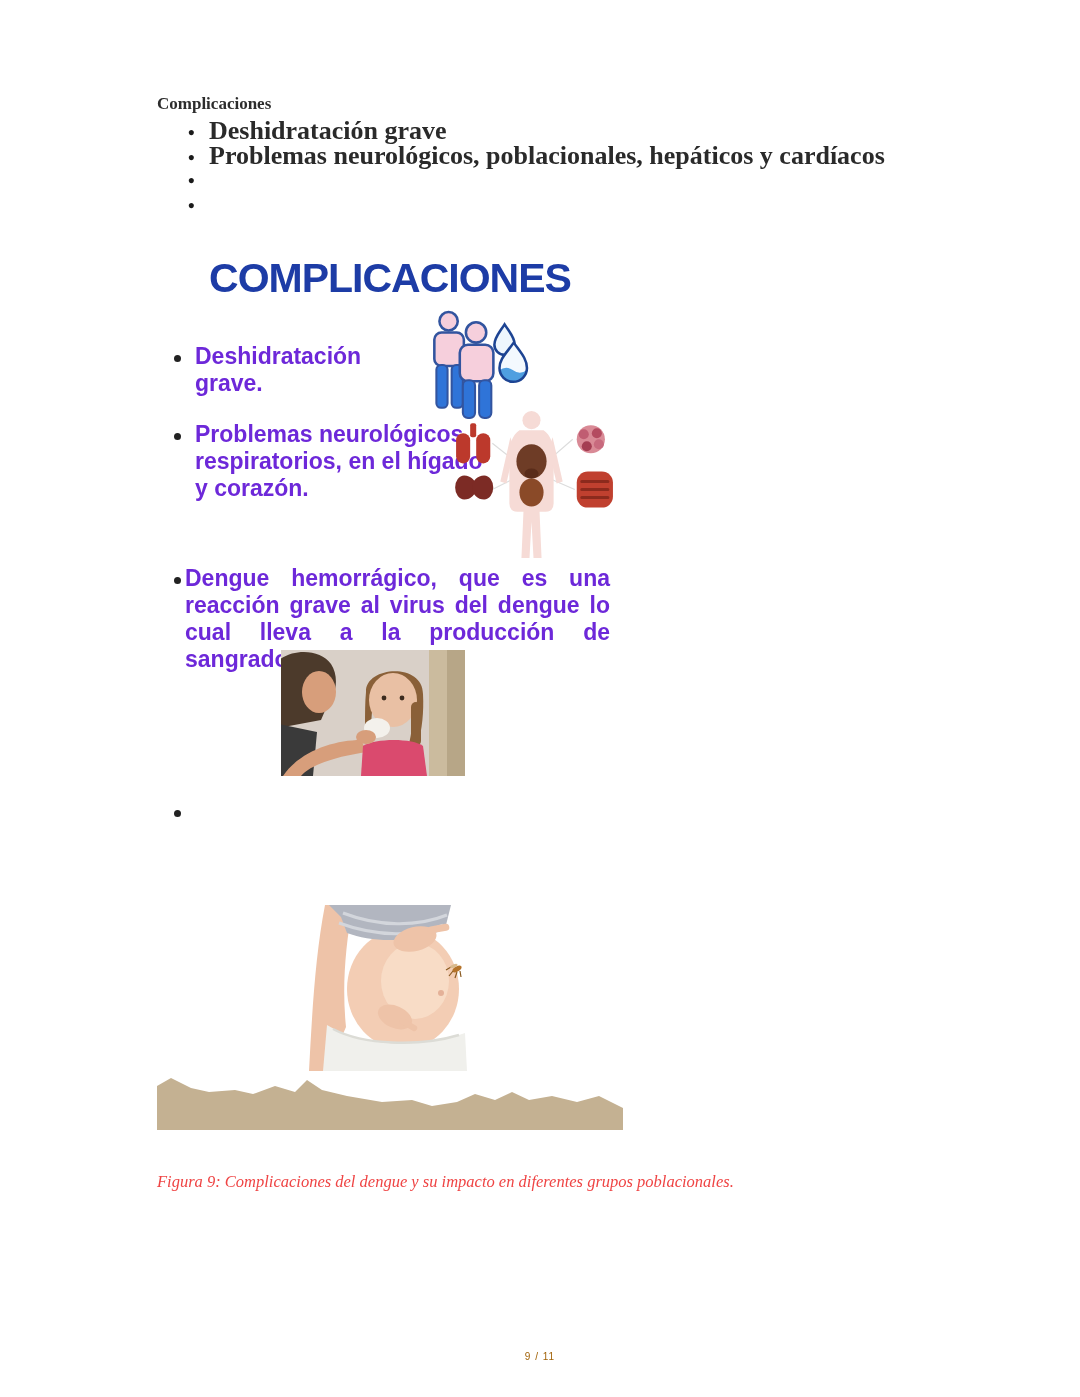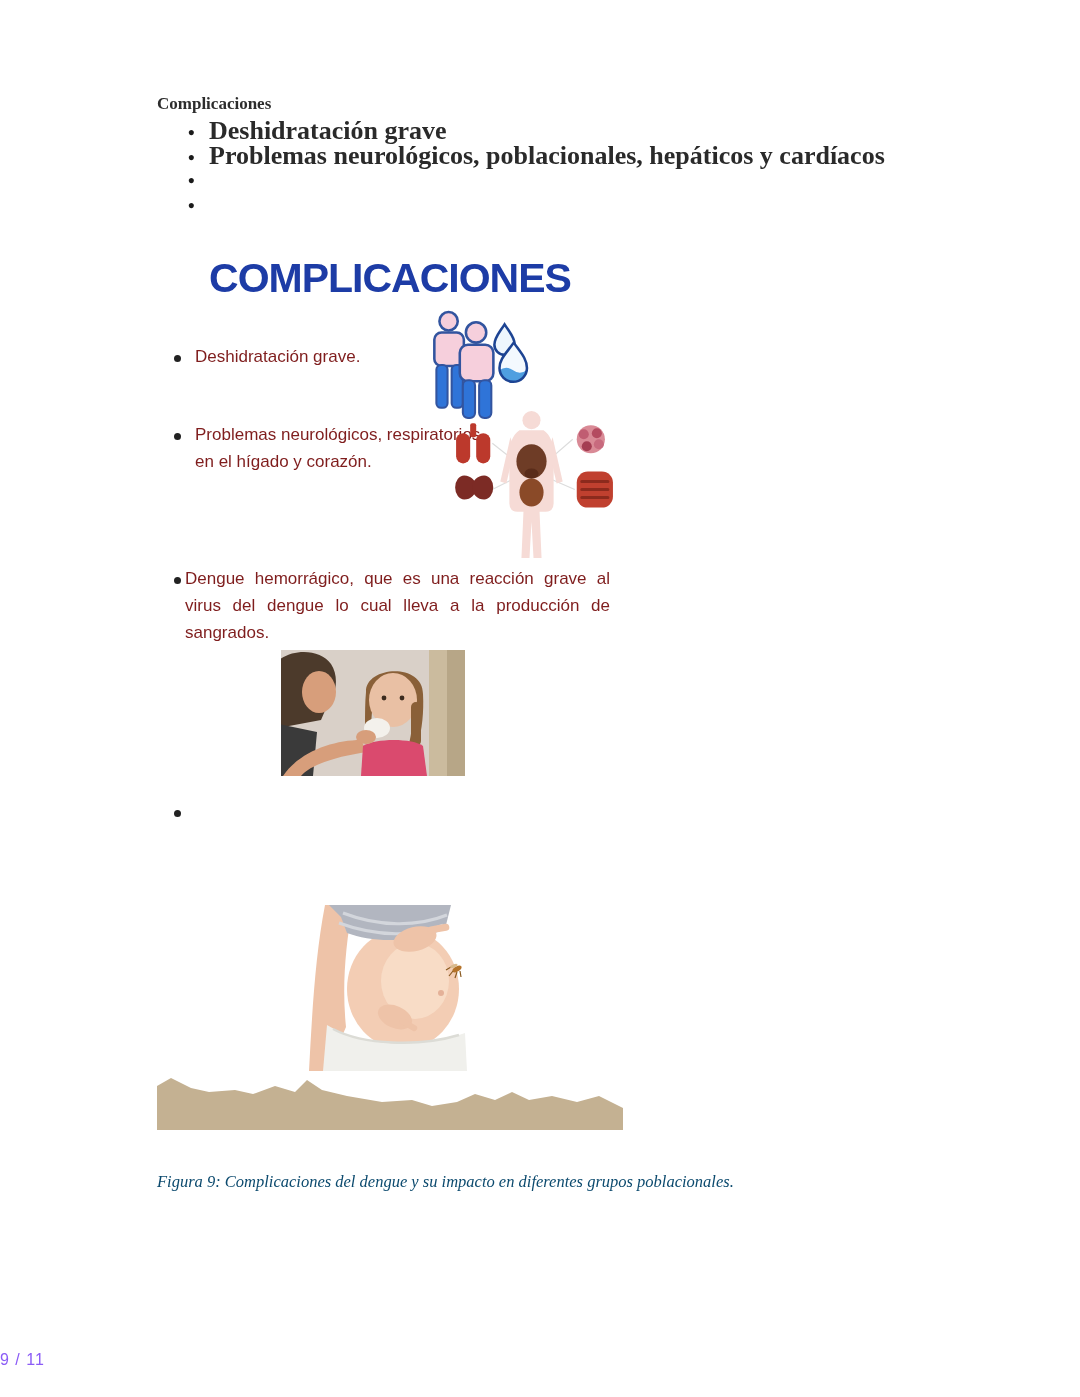--- a/index.html
+++ b/index.html
@@ -20,46 +20,46 @@
   .doc-bullet-row { display:flex; align-items:baseline; height:25px; }
   .doc-dot {
     width:21px; flex:0 0 21px; font-size:19px; color:#1a1a1a;
     font-weight:bold; line-height:25px;
   }
   .doc-bullet-text { font-size:26px; line-height:25px; color:#2a2a2a; white-space:nowrap; }
   .doc-bullet-text .b { font-weight:bold; }
 
   .figure-caption {
     position:absolute; left:157px; top:1172px; width:760px;
-    font-size:16.5px; font-style:italic; color:#0c4a6e;
+    font-size:16.5px; font-style:italic; color:#ef4444;
     font-family:"Liberation Serif", serif;
   }
   .page-number {
     position:absolute; left:0; top:1351px; width:100%;
-    text-align:left; font-size:16px; letter-spacing:1px; color:#8b5cf6;
+    text-align:center; font-size:10px; letter-spacing:1px; color:#a16207;
     font-family:"Liberation Sans", sans-serif;
   }
 
   
   .infographic {
     position:absolute; left:157px; top:253px; width:466px; height:877px;
     background:#ffffff; font-family:"Liberation Sans", sans-serif;
   }
   .info-title {
     position:absolute; left:0; top:2px; width:100%;
     text-align:center; font-size:41px; font-weight:bold;
     letter-spacing:-1px; color:#1d3ca6;
   }
   .info-dot {
     position:absolute; width:7px; height:7px; border-radius:50%;
     background:#222222;
   }
   .info-text {
-    position:absolute; font-weight:normal; color:#7f1d1d;
-    font-size:17px; line-height:27px;
+    position:absolute; font-weight:bold; color:#6d28d9;
+    font-size:23px; line-height:27px;
   }
   .jt { text-align:justify; text-align-last:left; }
   .illus { position:absolute; }
   .illus svg { width:100%; height:100%; display:block; }
   .photo { position:absolute; overflow:hidden; }
   .photo svg { width:100%; height:100%; display:block; }
 </style>
 </head>
 <body>
 

